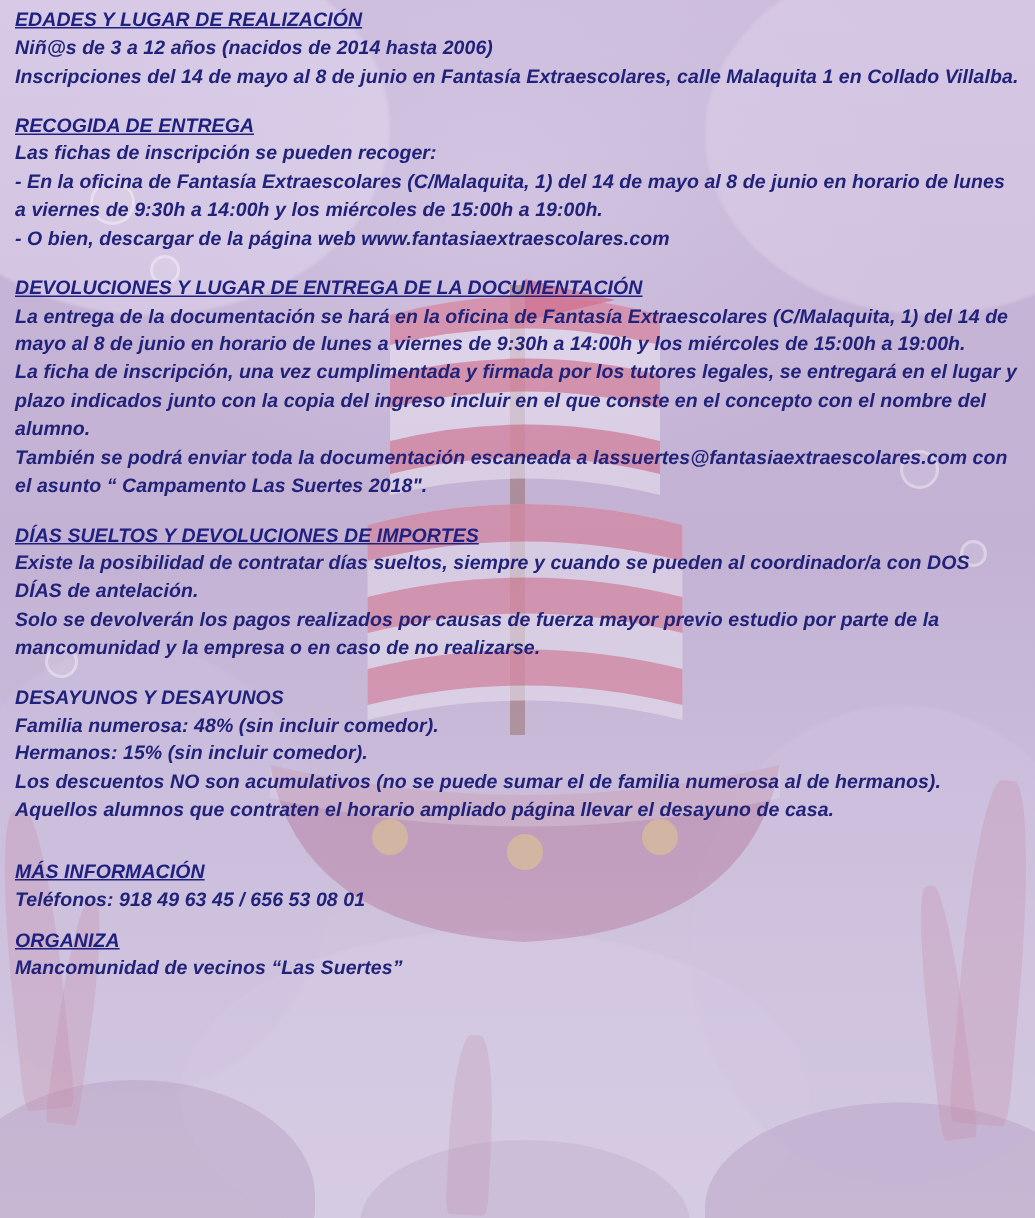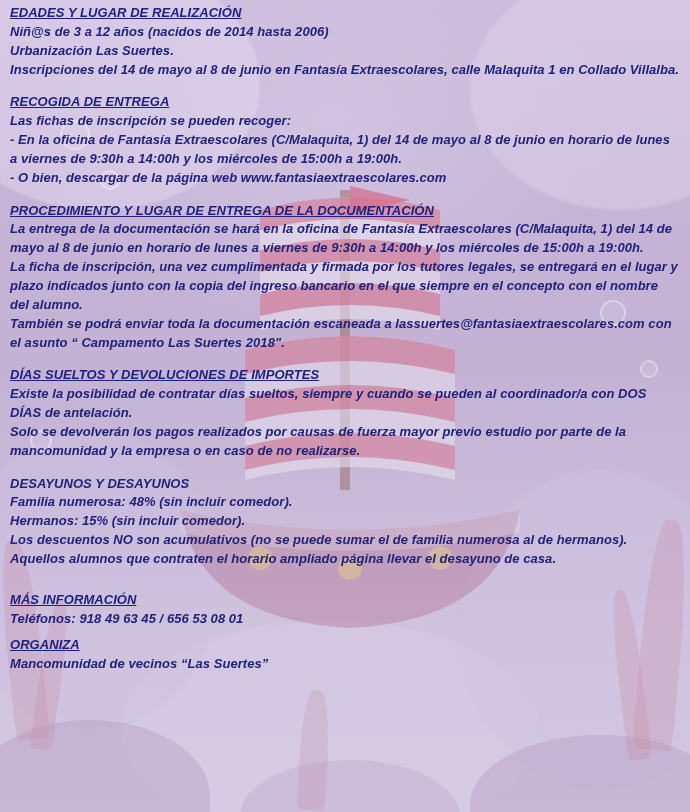--- a/index.html
+++ b/index.html
@@ -152,39 +152,38 @@
     <circle cx="210" cy="418" r="12" fill="#f2d34a" opacity="0.55"></circle>
     <circle cx="300" cy="408" r="12" fill="#f2d34a" opacity="0.55"></circle>
   </svg>
 </div>
 
 <div id="content">
 
   <div class="blk">
     <p class="head">EDADES Y LUGAR DE REALIZACIÓN</p>
     <p>Niñ@s de 3 a 12 años (nacidos de 2014 hasta 2006)</p>
-    <p>Urbanización Las Suertes.</p>
     <p>Inscripciones del 14 de mayo al 8 de junio en Fantasía Extraescolares, calle Malaquita 1 en Collado Villalba.</p>
   </div>
 
   <div class="spacer"></div>
 
   <div class="blk">
     <p class="head">RECOGIDA DE ENTREGA</p>
     <p>Las fichas de inscripción se pueden recoger:</p>
     <p>- En la oficina de Fantasía Extraescolares (C/Malaquita, 1) del 14 de mayo al 8 de junio en horario de lunes a viernes de 9:30h a 14:00h y los miércoles de 15:00h a 19:00h.</p>
     <p>- O bien, descargar de la página web www.fantasiaextraescolares.com</p>
   </div>
 
   <div class="spacer"></div>
 
   <div class="blk">
-    <p class="head">PROCEDIMIENTO Y LUGAR DE ENTREGA DE LA DOCUMENTACIÓN</p>
+    <p class="head">DEVOLUCIONES Y LUGAR DE ENTREGA DE LA DOCUMENTACIÓN</p>
     <p>La entrega de la documentación se hará en la oficina de Fantasía Extraescolares (C/Malaquita, 1) del 14 de mayo al 8 de junio en horario de lunes a viernes de 9:30h a 14:00h y los miércoles de 15:00h a 19:00h.</p>
-    <p>La ficha de inscripción, una vez cumplimentada y firmada por los tutores legales, se entregará en el lugar y plazo indicados junto con la copia del ingreso bancario en el que siempre en el concepto con el nombre del alumno.</p>
+    <p>La ficha de inscripción, una vez cumplimentada y firmada por los tutores legales, se entregará en el lugar y plazo indicados junto con la copia del ingreso incluir en el que conste en el concepto con el nombre del alumno.</p>
     <p>También se podrá enviar toda la documentación escaneada a lassuertes@fantasiaextraescolares.com con el asunto “ Campamento Las Suertes 2018".</p>
   </div>
 
   <div class="spacer"></div>
 
   <div class="blk">
     <p class="head">DÍAS SUELTOS Y DEVOLUCIONES DE IMPORTES</p>
     <p>Existe la posibilidad de contratar días sueltos, siempre y cuando se pueden al coordinador/a con DOS DÍAS de antelación.</p>
     <p>Solo se devolverán los pagos realizados por causas de fuerza mayor previo estudio por parte de la mancomunidad y la empresa o en caso de no realizarse.</p>
   </div>

